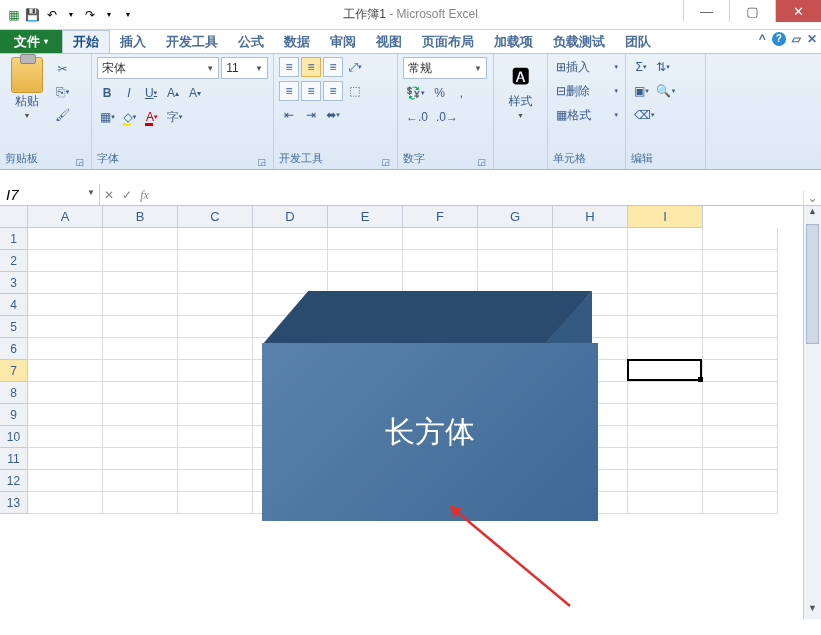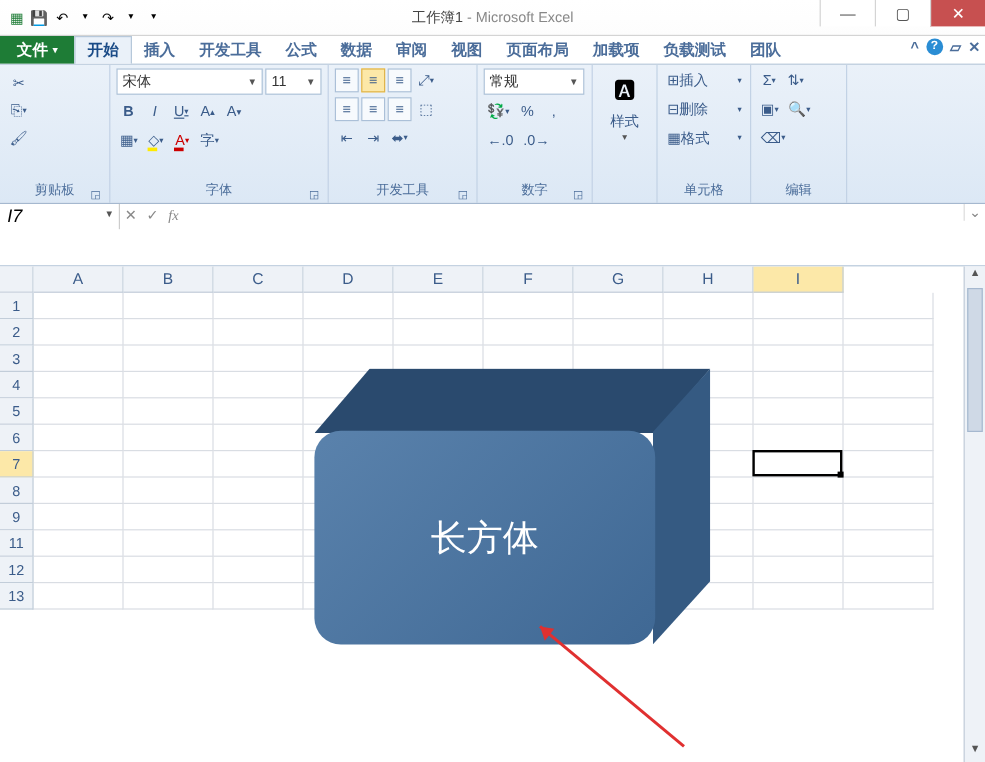--- a/index.html
+++ b/index.html
@@ -23,37 +23,37 @@
 .tab { padding:0 10px; display:flex; align-items:center; color:#4b6d9a; font-size:13px; cursor:pointer; }
 .tab.active { background:#eaf1f9; border:1px solid #b6c8da; border-bottom:none; color:#1a4b87; }
 .tabs .right { position:absolute; right:4px; top:2px; display:flex; gap:6px; color:#4b6d9a; font-size:12px; align-items:center; }
 .tabs .right span { cursor:pointer; }
 .helpico { display:inline-block; width:14px; height:14px; border-radius:50%; background:#2a8dd4; color:#fff; text-align:center; line-height:14px; font-size:10px; }
 
 
 .ribbon { height:116px; background:linear-gradient(#eaf1f9,#dce8f5); border-bottom:1px solid #a5b8cf; display:flex; }
 .group { border-right:1px solid #c2d2e5; display:flex; flex-direction:column; padding:3px 5px 0; }
 .group .body { flex:1; display:flex; align-items:flex-start; gap:3px; }
-.group .label { height:18px; text-align:center; font-size:11px; color:#4b6d9a; position:relative; }
+.group .label { height:18px; font-size:11px; color:#4b6d9a; position:relative; }
 .group .label .dlg { position:absolute; right:2px; bottom:2px; font-size:9px; color:#4b6d9a; }
 .bigbtn { width:44px; display:flex; flex-direction:column; align-items:center; gap:2px; padding:2px; }
 .bigbtn .bigico { width:32px; height:32px; display:flex; align-items:center; justify-content:center; font-size:20px; }
 .bigbtn .txt { font-size:12px; color:#3b5c8a; }
 .col { display:flex; flex-direction:column; gap:3px; }
 .row { display:flex; gap:2px; align-items:center; }
 .sbtn { min-width:20px; height:20px; border:1px solid transparent; display:flex; align-items:center; justify-content:center; font-size:12px; color:#3b5c8a; padding:0 2px; }
 .sbtn.box { border:1px solid #abc0d8; background:#f7fafd; }
 .sbtn.active { background:#fce8a8; border:1px solid #e0b44a; }
 .combo { height:22px; border:1px solid #abc0d8; background:#fff; display:flex; align-items:center; padding:0 4px; font-size:12px; color:#333; }
 .combo .arr { margin-left:auto; font-size:8px; color:#555; }
 .clipico { width:32px; height:36px; background:linear-gradient(#f9d27a,#e8b34a); border:1px solid #c99730; border-radius:3px; position:relative; }
 .clipico::before { content:""; position:absolute; top:-4px; left:8px; width:14px; height:8px; background:#b8b8b8; border:1px solid #888; border-radius:2px; }
 
 
-.fbar { height:52px; border-bottom:1px solid #b6c8da; display:flex; align-items:flex-start; background:#fff; }
+.fbar { height:36px; border-bottom:1px solid #b6c8da; display:flex; align-items:flex-end; background:#fff; }
 .namebox { width:100px; border-right:1px solid #ccc; display:flex; align-items:flex-start; padding:2px 6px; font-style:italic; font-family:"Times New Roman"; font-size:15px; position:relative; }
 .namebox .arr { position:absolute; right:4px; top:4px; font-size:8px; color:#555; }
 .fxarea { display:flex; align-items:flex-start; padding:2px 4px; gap:8px; color:#888; }
 .fxarea .fx { font-style:italic; font-family:"Times New Roman"; }
 .fbar .expand { width:18px; display:flex; align-items:center; justify-content:center; color:#888; border-left:1px solid #ddd; }
 
 
 .gridwrap { position:relative; height:413px; display:flex; }
 .gridmain { flex:1; overflow:hidden; position:relative; }
 .colheads { display:flex; height:22px; }
@@ -70,21 +70,21 @@
 .vscroll .arrup,.vscroll .arrdn { position:absolute; left:0; right:0; height:16px; text-align:center; font-size:9px; color:#555; }
 .vscroll .arrup { top:0; } .vscroll .arrdn { bottom:0; }
 
 
 .activecell { position:absolute; border:2px solid #000; background:#fff; pointer-events:none; }
 .activecell::after { content:""; position:absolute; right:-3px; bottom:-3px; width:5px; height:5px; background:#000; }
 
 
 .shape3d { position:absolute; left:262px; top:85px; width:330px; height:230px; }
 .cuboid-top { position:absolute; left:0; top:0; width:330px; height:54px; background:#2a4a6e; clip-path:polygon(14% 0, 100% 0, 86% 100%, 0 100%); }
-.cuboid-front { position:absolute; left:0; top:52px; width:284px; height:178px; background:linear-gradient(135deg,#5a82ac,#3f6894); display:flex; align-items:center; justify-content:center; color:#fff; font-size:30px;border-radius:22px; }
+.cuboid-front { position:absolute; left:0; top:52px; width:336px; height:178px; background:linear-gradient(135deg,#5a82ac,#3f6894); display:flex; align-items:center; justify-content:center; color:#fff; font-size:30px; }
 .cuboid-side { position:absolute; right:0; top:0; width:48px; height:230px; background:#355a82; clip-path:polygon(0 23%, 100% 0, 100% 77%, 0 100%); }
 .redarrow { position:absolute; left:440px; top:290px; width:140px; height:120px; }
 .redarrow line { stroke:#e03030; stroke-width:2.5; }
 .redarrow polygon { fill:#e03030; }
 </style>
 </head>
 <body>
 
 <div class="titlebar">
   <div class="qat">
@@ -126,20 +126,27 @@
     <span class="helpico">?</span>
     <span>▱</span>
     <span>✕</span>
   </div>
 </div>
 
 <div class="ribbon">
 
   <div class="group" style="width:92px">
     <div class="body">
+      <div class="bigbtn">
+        <div class="bigico">
+            <div class="clipico"></div>
+          </div>
+        <div class="txt">粘贴</div>
+        <div style="font-size:7px;color:#555">▼</div>
+      </div>
       <div class="col" style="padding-top:2px">
         <div class="sbtn">✂</div>
         <div class="sbtn">⎘<span style="font-size:7px">▾</span></div>
         <div class="sbtn">🖌</div>
       </div>
     </div>
     <div class="label"><span>剪贴板</span><span class="dlg">◲</span></div>
   </div>
 
   <div class="group" style="width:182px">
@@ -404,20 +411,33 @@
           <div class="cell"></div>
           <div class="cell"></div>
           <div class="cell"></div>
           <div class="cell"></div>
           <div class="cell"></div>
           <div class="cell"></div>
           <div class="cell"></div>
           <div class="cell"></div>
         </div>
         <div class="gridrow">
+          <div class="rowh">10</div>
+          <div class="cell"></div>
+          <div class="cell"></div>
+          <div class="cell"></div>
+          <div class="cell"></div>
+          <div class="cell"></div>
+          <div class="cell"></div>
+          <div class="cell"></div>
+          <div class="cell"></div>
+          <div class="cell"></div>
+          <div class="cell"></div>
+        </div>
+        <div class="gridrow">
           <div class="rowh">11</div>
           <div class="cell"></div>
           <div class="cell"></div>
           <div class="cell"></div>
           <div class="cell"></div>
           <div class="cell"></div>
           <div class="cell"></div>
           <div class="cell"></div>
           <div class="cell"></div>
           <div class="cell"></div>

